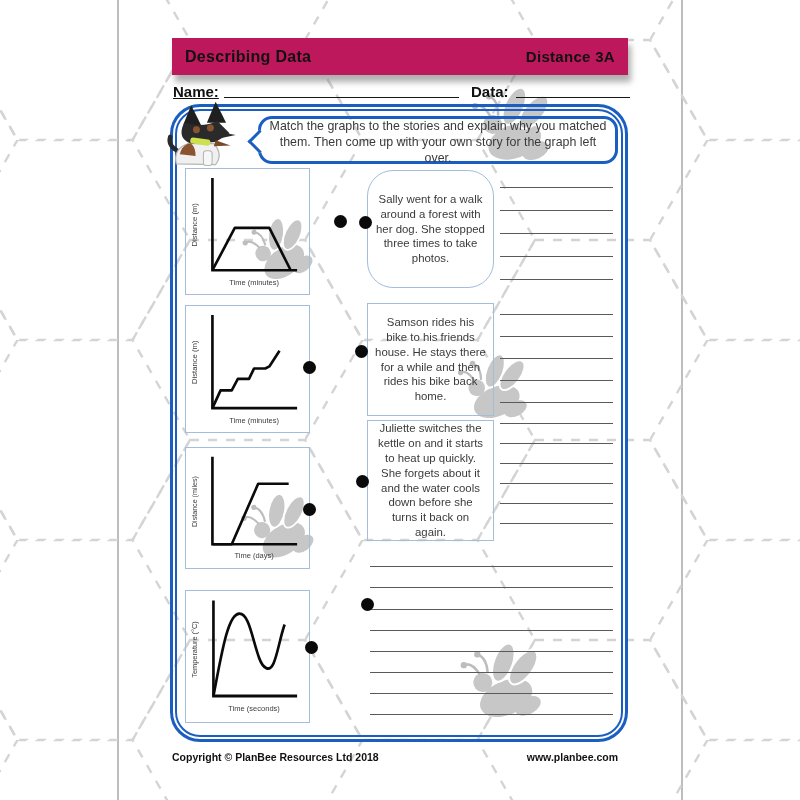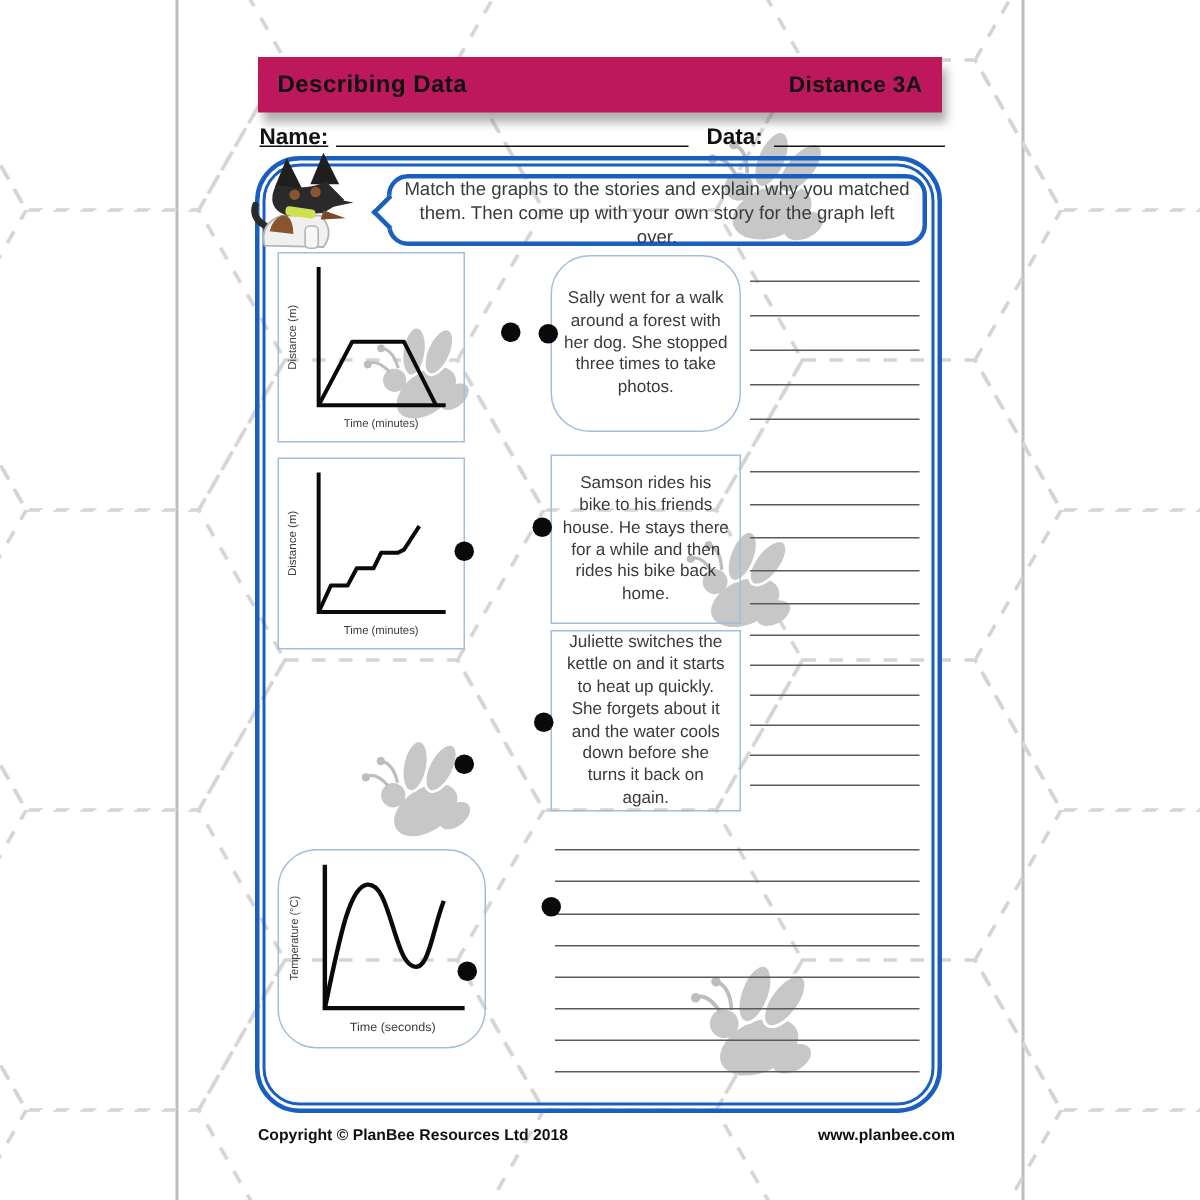--- a/index.html
+++ b/index.html
@@ -138,22 +138,30 @@
 
   <div class="gbox" style="left:185px;top:305px;width:125px;height:128px;">
     <svg viewBox="0 0 121 121" preserveAspectRatio="none">
       <path d="M26 10 L26 98 L108 98" fill="none" stroke="#0a0a0a" stroke-width="2.6" stroke-linecap="square"></path>
       <path fill="none" stroke="#0a0a0a" stroke-width="2.6" stroke-linejoin="round" d="M26 98 L34 81 L45 81 L51 70 L62 70 L67 60 L78 60 L82 58 L92 43"></path>
       <text class="gtext" x="11" y="54" font-size="7.4" fill="#3c3c3c" text-anchor="middle" transform="rotate(-90 11 54)">Distance (m)</text>
       <text class="gtext" x="67" y="112" font-size="7.4" fill="#3c3c3c" text-anchor="middle">Time (minutes)</text>
     </svg>
   </div>
 
-
-  <div class="gbox" style="left:185px;top:566px;width:139px;height:133px;border-radius:26px;">
+  <div class="gbox" style="left:185px;top:447px;width:125px;height:122px;">
+    <svg viewBox="0 0 121 121" preserveAspectRatio="none">
+      <path d="M26 10 L26 97 L108 97" fill="none" stroke="#0a0a0a" stroke-width="2.6" stroke-linecap="square"></path>
+      <path fill="none" stroke="#0a0a0a" stroke-width="2.6" stroke-linejoin="round" d="M26 97 L45 97 L71 36 L101 36"></path>
+      <text class="gtext" x="11" y="54" font-size="7.2" fill="#3c3c3c" text-anchor="middle" transform="rotate(-90 11 54)">Distance (miles)</text>
+      <text class="gtext" x="67" y="111" font-size="7.4" fill="#3c3c3c" text-anchor="middle">Time (days)</text>
+    </svg>
+  </div>
+
+  <div class="gbox" style="left:185px;top:590px;width:125px;height:133px;">
     <svg viewBox="0 0 121 121" preserveAspectRatio="none">
       <path d="M27 10 L27 97 L108 97" fill="none" stroke="#0a0a0a" stroke-width="2.6" stroke-linecap="square"></path>
       <path fill="none" stroke="#0a0a0a" stroke-width="2.6" stroke-linejoin="round" d="M27 97 C35 58 41 22 52 21 C62 20 65 44 72 62 C76 72 82 75 86 67 C90 59 92 45 97 31"></path>
       <text class="gtext" x="11" y="54" font-size="6.8" fill="#3c3c3c" text-anchor="middle" transform="rotate(-90 11 54)">Temperature (°C)</text>
       <text class="gtext" x="67" y="111" font-size="7.4" fill="#3c3c3c" text-anchor="middle">Time (seconds)</text>
     </svg>
   </div>
 
   <div class="sbox" style="left:367px;top:170px;width:127px;height:118px;border-radius:26px;">
     <div class="stxt">Sally went for a walk around a forest with her dog. She stopped three times to take photos.</div>
@@ -196,15 +204,15 @@
   <div class="wl" style="left:370px;top:566px;width:243px;"></div>
   <div class="wl" style="left:370px;top:587px;width:243px;"></div>
   <div class="wl" style="left:370px;top:609px;width:243px;"></div>
   <div class="wl" style="left:370px;top:630px;width:243px;"></div>
   <div class="wl" style="left:370px;top:651px;width:243px;"></div>
   <div class="wl" style="left:370px;top:672px;width:243px;"></div>
   <div class="wl" style="left:370px;top:693px;width:243px;"></div>
   <div class="wl" style="left:370px;top:714px;width:243px;"></div>
 
   <span class="foot" style="left:172px;top:751px;">Copyright © PlanBee Resources Ltd 2018</span>
-  <span class="foot" style="left:541px;top:751px;width:100px;text-align:center;">www.planbee.com</span>
+  <span class="foot" style="left:518px;top:751px;width:100px;text-align:right;">www.planbee.com</span>
 
 </div>
 
 </body></html>

